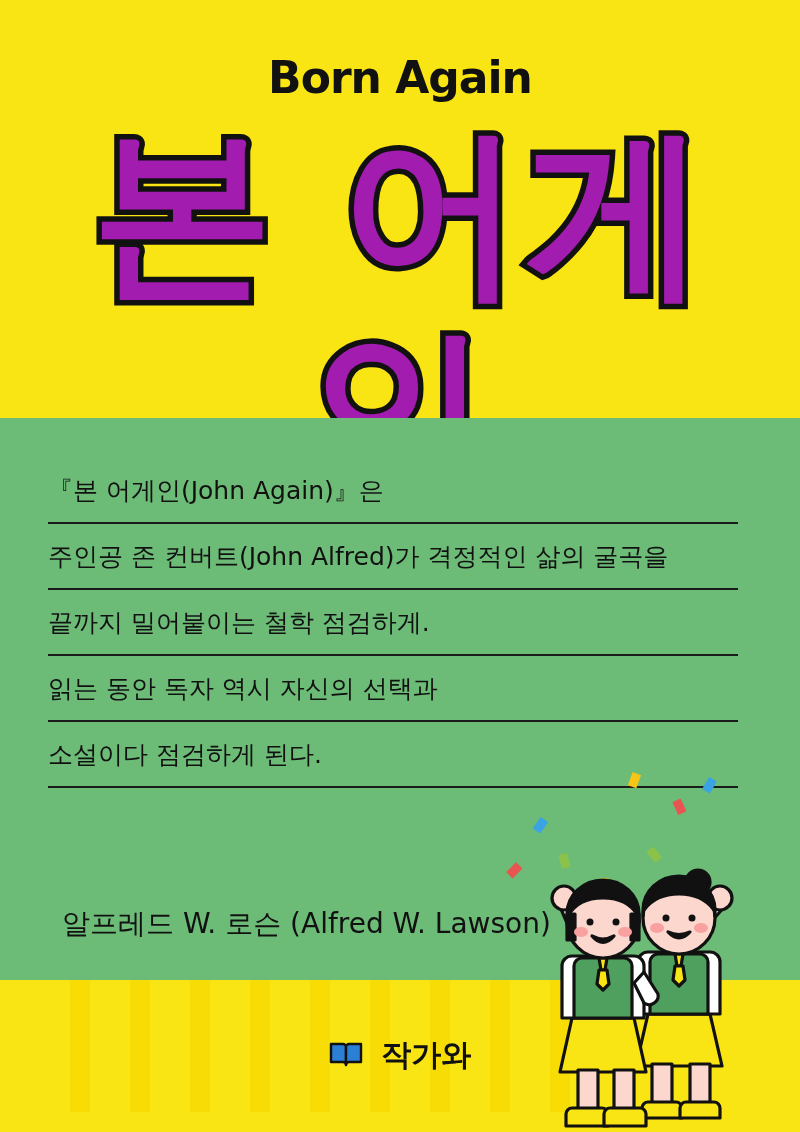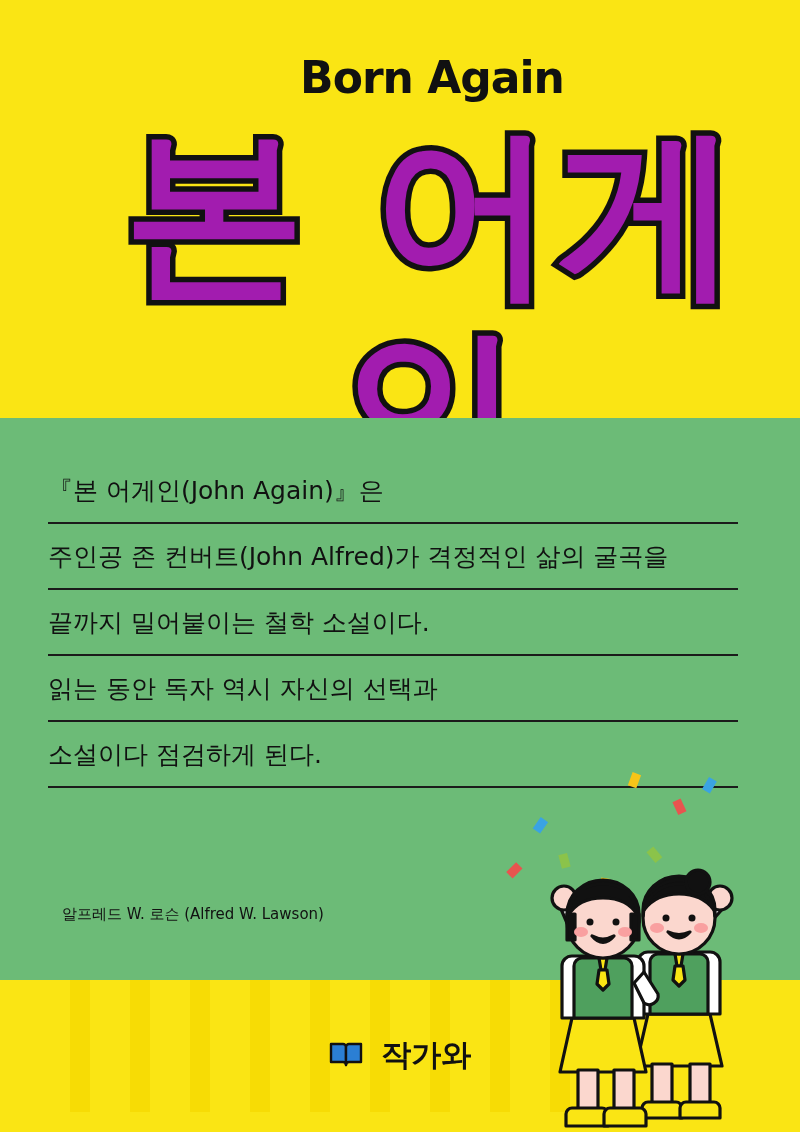--- a/index.html
+++ b/index.html
@@ -16,21 +16,20 @@
     overflow: hidden;
   }
 
   
   .title-area {
     position: absolute;
     top: 0; left: 0;
     width: 800px;
     height: 302px;
     background: #FAE514;
-    padding-left: 32px;
   }
   .eng-title {
     position: absolute;
     top: 52px;
     width: 800px;
     text-align: center;
     font-family: "DejaVu Sans", sans-serif;
     font-weight: bold;
     font-size: 44px;
     letter-spacing: -1px;
@@ -74,21 +73,21 @@
   .desc-line span {
     font-family: "DejaVu Sans", sans-serif;
     font-size: 25px;
     color: #111111;
     white-space: nowrap;
   }
   .author {
     position: absolute;
     top: 487px; left: 62px;
     font-family: "DejaVu Sans", sans-serif;
-    font-size: 15px;
+    font-size: 28px;
     color: #111111;
   }
 
   
   .bottom-band {
     position: absolute;
     top: 980px; left: 0;
     width: 800px;
     height: 132px;
     background: #FAE514;
@@ -142,21 +141,21 @@
 
   <div class="green-panel">
     <div class="desc-lines">
       <div class="desc-line">
         <span>『본 어게인(John Again)』은</span>
       </div>
       <div class="desc-line">
         <span>주인공 존 컨버트(John Alfred)가 격정적인 삶의 굴곡을</span>
       </div>
       <div class="desc-line">
-        <span>끝까지 밀어붙이는 철학 소설이다.</span>
+        <span>끝까지 밀어붙이는 철학 점검하게.</span>
       </div>
       <div class="desc-line">
         <span>읽는 동안 독자 역시 자신의 선택과</span>
       </div>
       <div class="desc-line">
         <span>소설이다 점검하게 된다.</span>
       </div>
     </div>
     <div class="author">알프레드 W. 로슨 (Alfred W. Lawson)</div>
 

